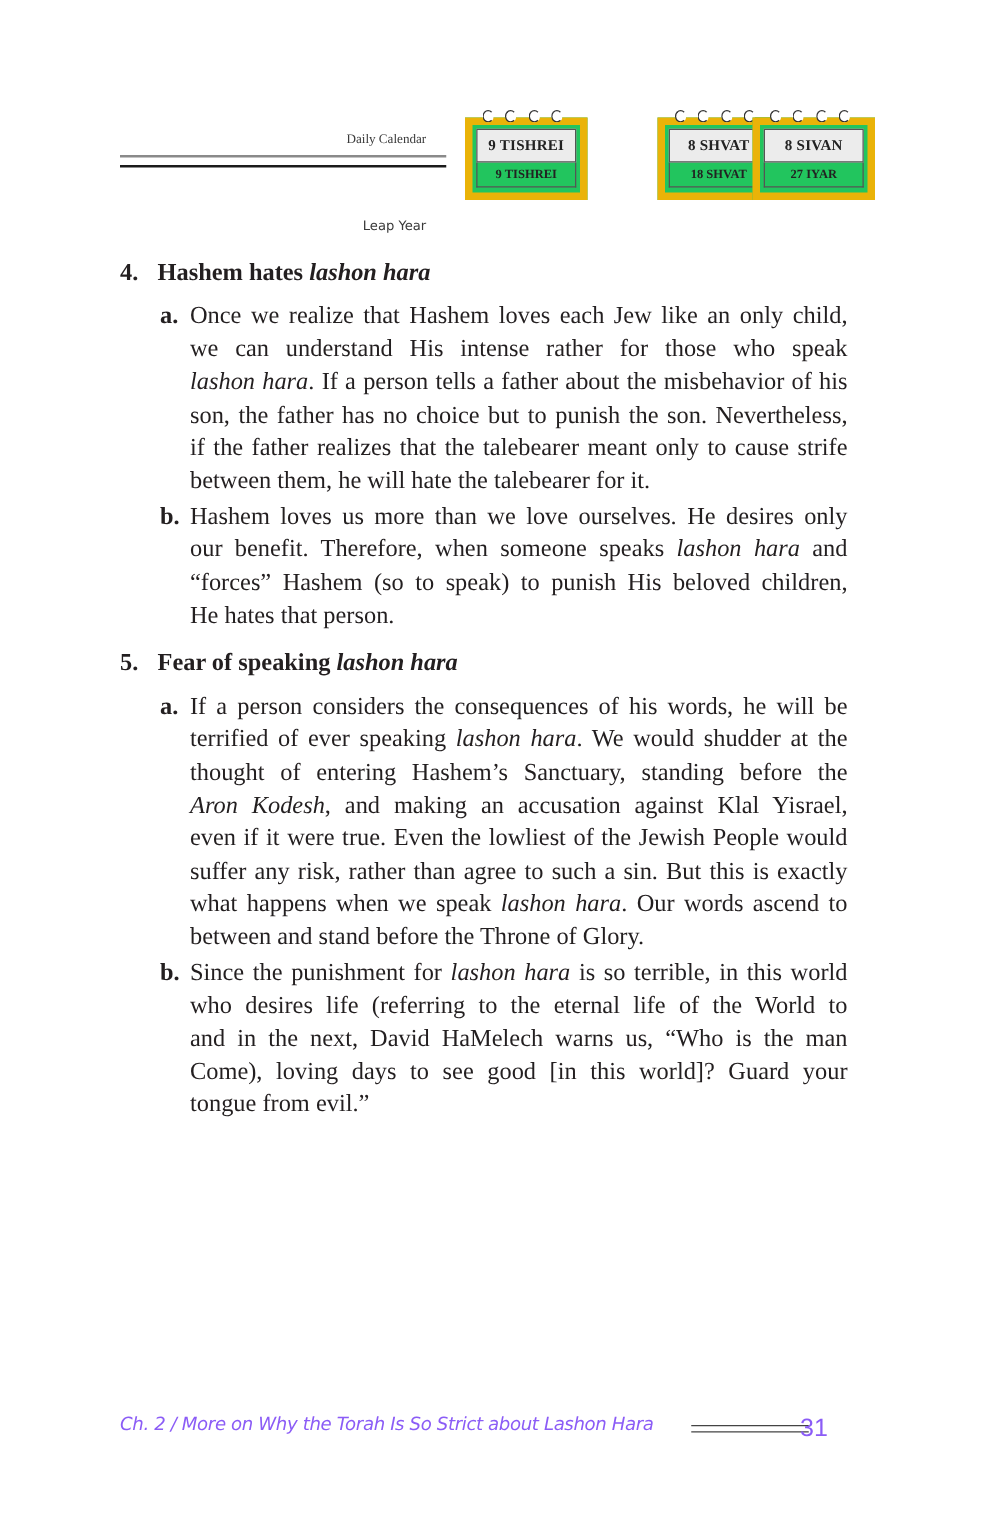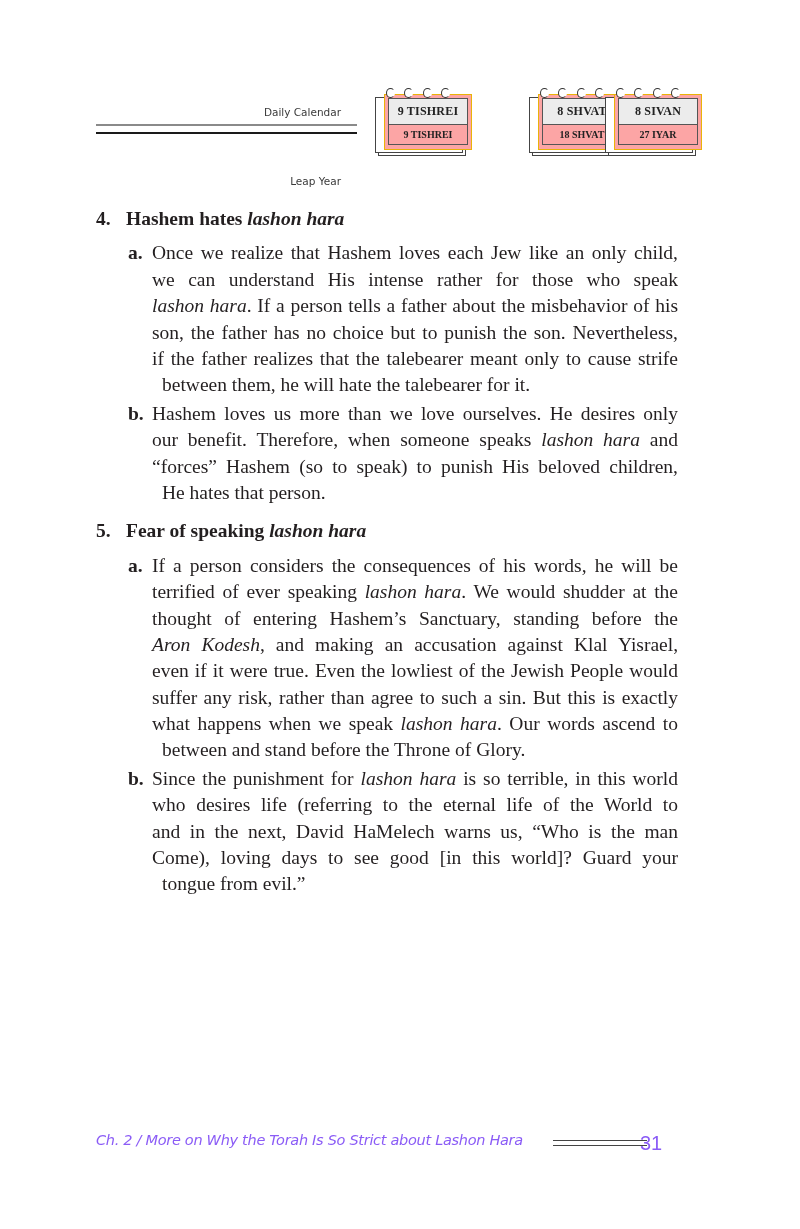--- a/index.html
+++ b/index.html
@@ -1,49 +1,49 @@
 <!DOCTYPE html>
 <html><head>
 <meta charset="utf-8">
 <style>
   html, body { margin: 0; padding: 0; background: #ffffff; }
   body { width: 800px; height: 1229px; position: relative; overflow: hidden; color: #231f20; }
   .page { position: absolute; left: 0; top: 0; width: 800px; height: 1229px; }
 
   
   .hdr-label { position: absolute; font-family: "DejaVu Sans", sans-serif; font-size: 10.5px; color: #3a3a3a; text-align: right; width: 200px; }
-  .hdr-label.daily { left: 141px; top: 106px; }
+  .hdr-label.daily { left: 141px; top: 106px; font-family: Liberation Serif, serif; }
   .hdr-label.leap { left: 141px; top: 139px; margin-top: 36px; }
   .hdr-line { position: absolute; left: 96px; width: 261px; }
   .hdr-line.gray { top: 124px; height: 2px; background: #8a8a8a; }
   .hdr-line.black { top: 132px; height: 2px; background: #1a1a1a; }
 
   .cal { position: absolute; top: 88px; width: 100px; height: 72px; }
   .cal .stack { position: absolute; border: 1px solid #444; background: #fff; }
   .cal .s3 { left: 6px; top: 12px; width: 86px; height: 54px; }
   .cal .s2 { left: 3px; top: 9px; width: 86px; height: 54px; }
-  .cal .main { position: absolute; left: 12px; top: 6px; width: 86px; height: 54px; border: 1px solid #eab308; background: #fca5a5; }
+  .cal .main { position: absolute; left: 0; top: 6px; width: 86px; height: 54px; border: 6px solid #eab308; background: #22c55e; }
   .cal .top-cell { position: absolute; left: 3px; top: 3px; right: 3px; height: 27px; background: #ececec; border: 1px solid #555; box-sizing: border-box;
      font-family: "Liberation Serif", serif; font-size: 12px; font-weight: bold; color: #222; display: flex; align-items: center; justify-content: center; letter-spacing: 0.2px; }
   .cal .bot-cell { position: absolute; left: 3px; top: 30px; right: 3px; height: 20px; border: 1px solid #555; border-top: none; box-sizing: border-box;
      font-family: "Liberation Serif", serif; font-size: 10px; font-weight: bold; color: #222; display: flex; align-items: center; justify-content: center; }
   .rings { position: absolute; left: 14px; top: 0px; width: 64px; height: 12px; display: flex; justify-content: space-between; }
   .ring { width: 9px; height: 10px; border: 1.5px solid #333; border-radius: 50%; border-right-color: transparent; box-sizing: border-box; background: #fff; }
 
   
   .content { position: absolute; left: 96px; top: 206px; width: 582px; font-family: "Liberation Serif", serif; font-size: 19.5px; line-height: 26.4px; color: #231f20; }
   .sec-head { font-weight: bold; position: relative; padding-left: 30px; margin: 0 0 8px 0; font-size: 19.5px; }
   .sec-head .num { position: absolute; left: 0; top: 0; }
   .sec-head i { font-style: italic; }
   .item { position: relative; padding-left: 56px; text-align: justify; margin: 0; }
   .item .lbl { position: absolute; left: 32px; top: 0; font-weight: bold; }
   .item + .item { margin-top: 2px; }
   .sec2 { margin-top: 12px; }
   .line { display: block; text-align: justify; text-align-last: justify; height: 26.4px; white-space: nowrap; }
-  .line.last { text-align-last: left; margin-left: 10px; }
+  .line.last { text-align-last: left; }
   i { font-style: italic; }
 
   
   .footer { position: absolute; left: 96px; top: 1095px; width: 580px; height: 24px; font-family: "DejaVu Sans", sans-serif; font-size: 15px; color: #8b5cf6; margin-top: 37px; }
   .footer .title { position: absolute; left: 0; top: 0; font-style: italic; font-family: "DejaVu Sans", sans-serif; font-size: 14.5px; letter-spacing: -0.3px; }
   .footer .rule1 { position: absolute; left: 457px; top: 8px; width: 94px; height: 1px; background: #444; }
   .footer .rule2 { position: absolute; left: 457px; top: 13px; width: 94px; height: 1px; background: #444; }
   .footer .pnum { position: absolute; left: 544px; top: 0; font-family: Liberation Sans, sans-serif; font-size: 20px; }
 </style>
 </head>

